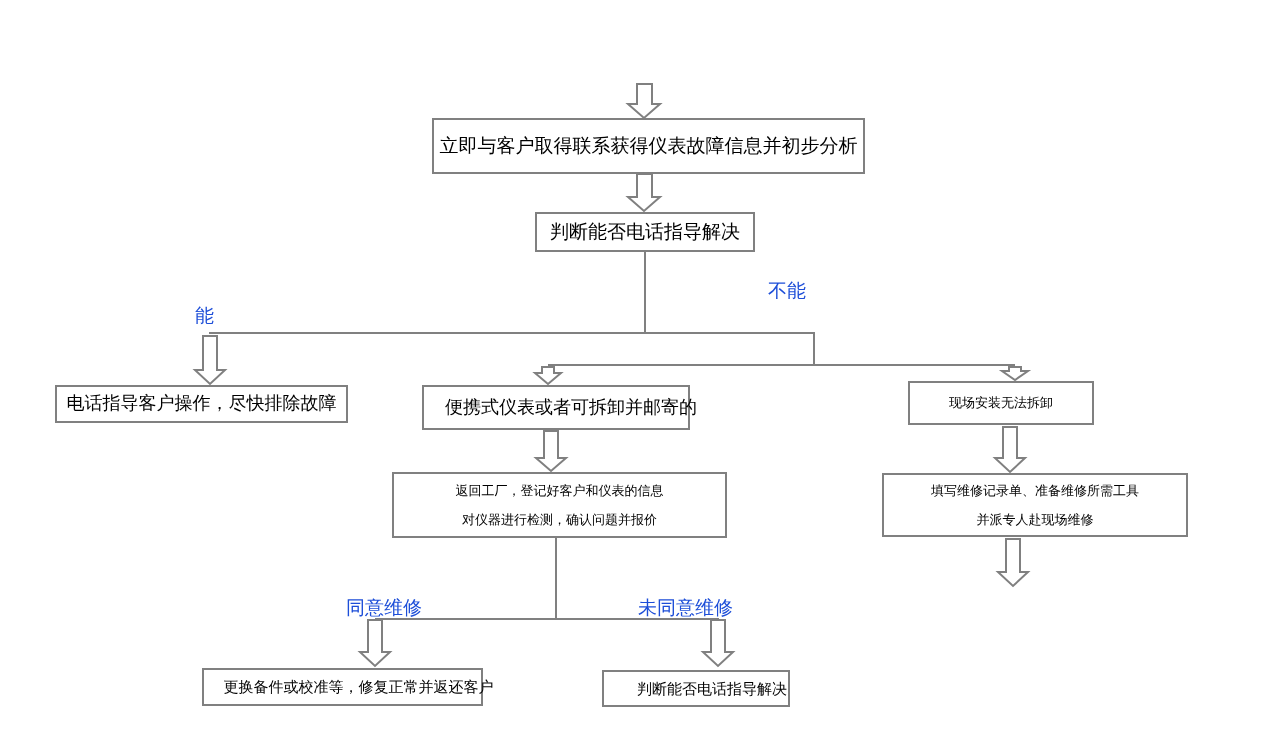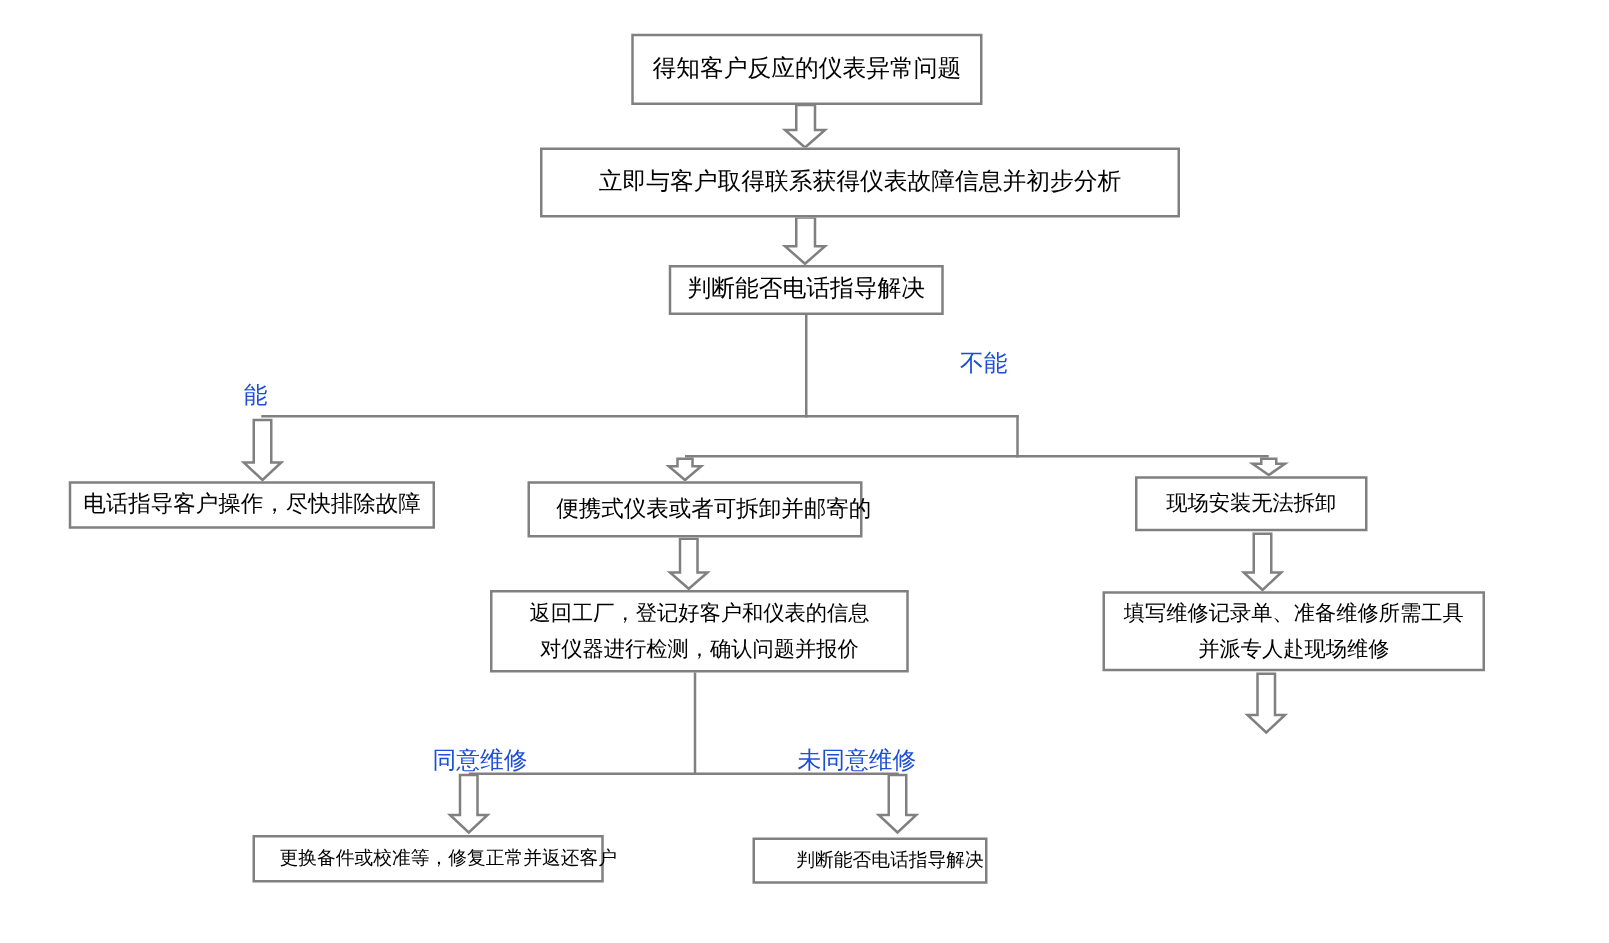--- a/index.html
+++ b/index.html
@@ -32,21 +32,21 @@
     white-space: nowrap;
   }
   .edge-label {
     position: absolute;
     font-size: 19px;
     color: #1d4ed8;
     white-space: nowrap;
   }
   .fs19 { font-size: 19px; }
   .fs18 { font-size: 18px; }
-  .fs17 { font-size: 17px; }
+  .fs17 { font-size: 13px; }
   .fs15 { font-size: 15px; padding-left: 32px; }
   .lh29 { line-height: 29px; }
   .lh30 { line-height: 30px; }
 </style>
 </head>
 <body>
 
 <div class="canvas">
 
   <svg class="wires" viewBox="0 0 1287 754" xmlns="http://www.w3.org/2000/svg">
@@ -65,25 +65,22 @@
       <polygon points="542,367 554,367 554,373 561,373 548,384 535,373 542,373"></polygon>
       <polygon points="1009,367 1021,367 1021,371 1028,371 1015,380 1002,371 1009,371"></polygon>
       <polygon points="544,431 558,431 558,458 566,458 551,471 536,458 544,458"></polygon>
       <polygon points="1003,427 1017,427 1017,458 1025,458 1010,472 995,458 1003,458"></polygon>
       <polygon points="1006,539 1020,539 1020,572 1028,572 1013,586 998,572 1006,572"></polygon>
       <polygon points="368,620 382,620 382,652 390,652 375,666 360,652 368,652"></polygon>
       <polygon points="711,620 725,620 725,652 733,652 718,666 703,652 711,652"></polygon>
     </g>
   </svg>
 
-  <div class="node fs19" style="left:505px; top:27px; width:281px; height:57px;">
-    <span>得知客户反应的仪表异常问题</span>
-  </div>
 
-  <div class="node fs19" style="left:432px; top:118px; width:512px; height:56px;align-items:center;">
+  <div class="node fs19" style="left:432px; top:118px; width:433px; height:56px;align-items:center;">
     <span>立即与客户取得联系获得仪表故障信息并初步分析</span>
   </div>
 
   <div class="node fs19" style="left:535px; top:212px; width:220px; height:40px;">
     <span>判断能否电话指导解决</span>
   </div>
 
   <div class="node fs18" style="left:55px; top:385px; width:293px; height:38px;">
     <span>电话指导客户操作，尽快排除故障</span>
   </div>

